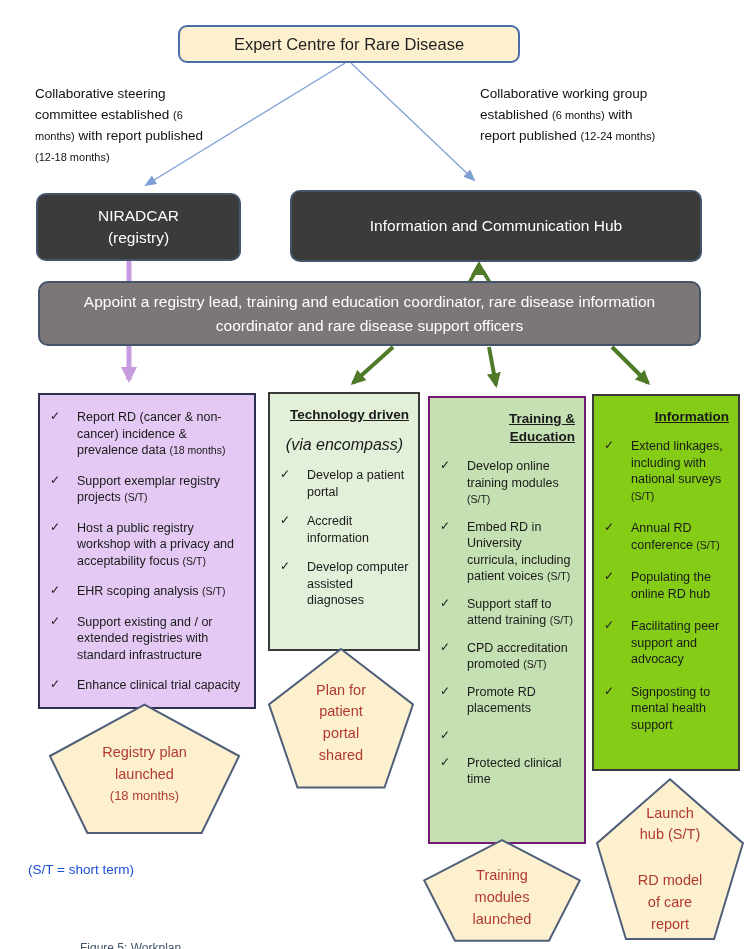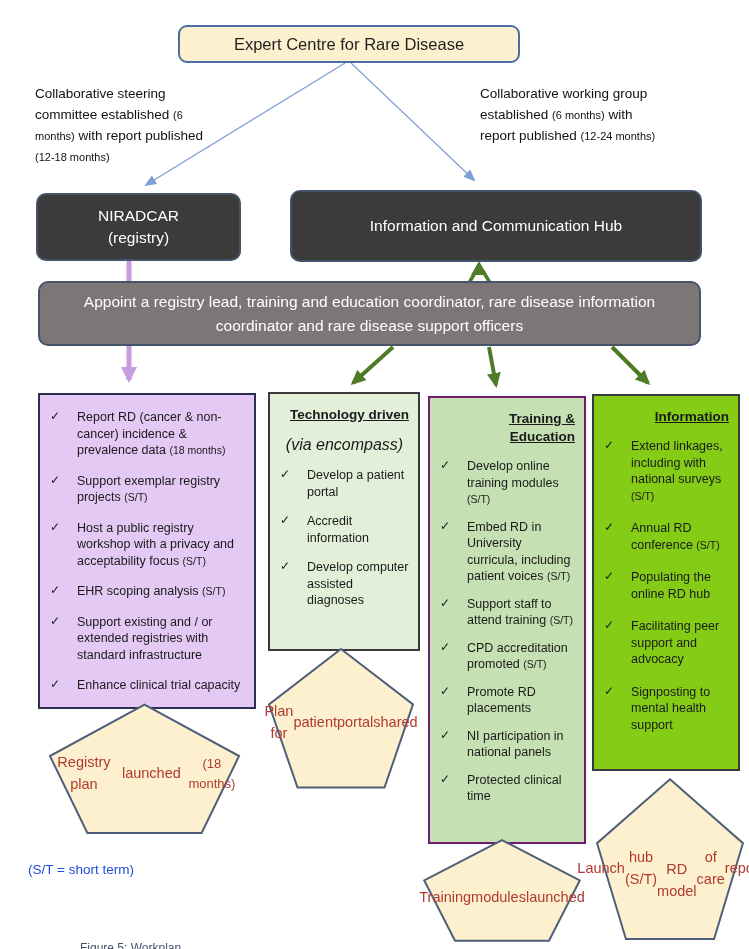--- a/index.html
+++ b/index.html
@@ -35,21 +35,21 @@
   .items.g11{gap:11px;}
   .items.g16{gap:16px;}
   .chk-item{display:flex;}
   .tick{width:16px;flex:0 0 16px;margin-right:11px;font-size:12px;color:#222;}
   .itxt{flex:1;}
   .sm{font-size:10.5px;}
 
   .pent{position:absolute;z-index:2;}
   .pent svg{position:absolute;left:0;top:0;width:100%;height:100%;}
   .pent polygon{fill:#fdf0ce;stroke:#4f5f7a;stroke-width:2;vector-effect:non-scaling-stroke;}
-  .pent .ptxt{position:absolute;left:0;top:0;width:100%;height:100%;display:flex;flex-direction:row;
+  .pent .ptxt{position:absolute;left:0;top:0;width:100%;height:100%;display:flex;flex-direction:column;
               align-items:center;justify-content:center;text-align:center;
               color:#b03a30;font-size:14.5px;line-height:1.5;padding-top:8px;box-sizing:border-box;}
   .pent .sm-line{font-size:13px;}
   .pent .block2{margin-top:24px;}
 
   .footnote{font-size:13.5px;color:#1d4ed8;}
   .caption{font-size:12px;color:#44546a;white-space:nowrap;}
 </style>
 </head>
 <body>
@@ -171,21 +171,20 @@
       <div class="chk-item">
         <span class="tick">✓</span>
         <span class="itxt"><span>CPD accreditation promoted </span><span class="sm">(S/T)</span></span>
       </div>
       <div class="chk-item">
         <span class="tick">✓</span>
         <span class="itxt"><span>Promote RD placements</span></span>
       </div>
       <div class="chk-item">
         <span class="tick">✓</span>
-        <span class="itxt"><span>NI participation in national panels</span></span>
       </div>
       <div class="chk-item">
         <span class="tick">✓</span>
         <span class="itxt"><span>Protected clinical time</span></span>
       </div>
     </div>
   </div>
 
   <div class="node colbox info" style="left:592px;top:394px;width:148px;height:377px;">
     <div class="col-title">Information</div>

